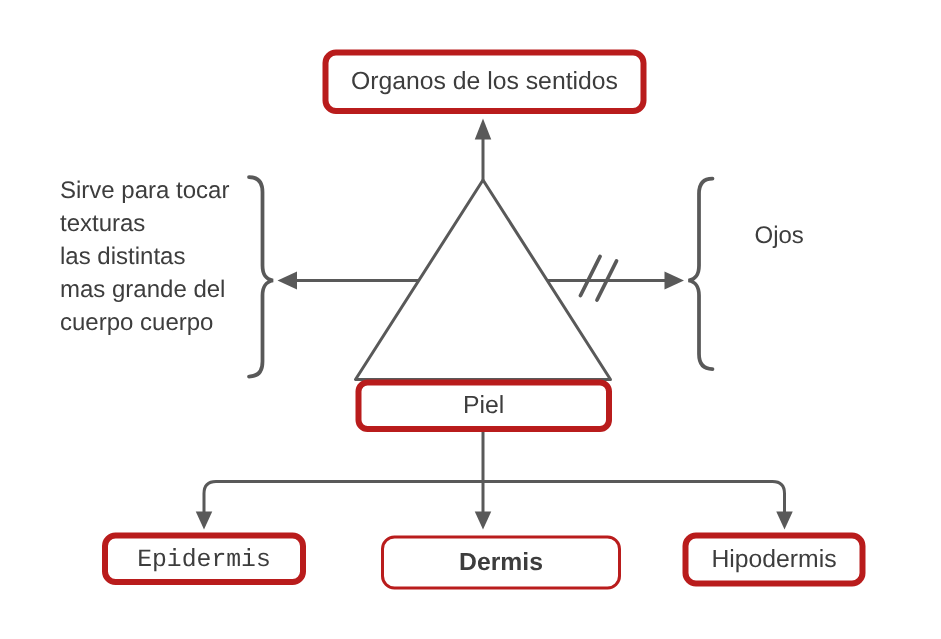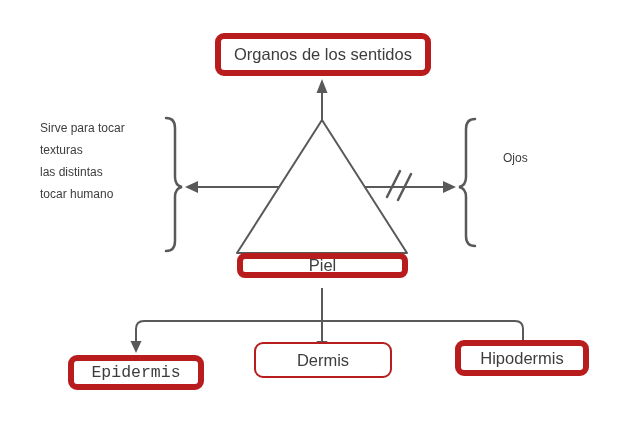--- a/index.html
+++ b/index.html
@@ -17,38 +17,38 @@
     overflow: hidden;
   }
   .stage svg.wires {
     position: absolute;
     left: 0;
     top: 0;
   }
   .node {
     position: absolute;
     box-sizing: border-box;
-    border: 6px solid #b91c1c;
+    border: 4px solid #b91c1c;
     border-radius: 9px;
     background: #ffffff;
     display: flex;
     align-items: center;
     justify-content: center;
     font-size: 16.5px;
     color: #3d3d3d;
     white-space: nowrap;
   }
   .node-organos    { left: 215px; top: 33px;  width: 216px; height: 43px; }
-  .node-piel       { left: 237px; top: 253px; width: 171px; height: 25px; border-radius: 8px; }
+  .node-piel       { left: 237px; top: 253px; width: 171px; height: 35px; border-radius: 8px; }
   .node-epidermis  { left: 68px;  top: 355px; width: 136px; height: 35px; font-family: Liberation Mono, monospace; }
-  .node-dermis     { left: 254px; top: 342px; width: 138px; height: 36px; border-width: 2.5px; }
-  .node-hipodermis { left: 455px; top: 340px; width: 134px; height: 36px; }
+  .node-dermis     { left: 254px; top: 357px; width: 160px; height: 36px; border-width: 2.5px; font-weight: bold; }
+  .node-hipodermis { left: 455px; top: 355px; width: 122px; height: 36px; }
   .note {
     position: absolute;
-    font-size: 12px;
+    font-size: 16px;
     line-height: 22px;
     color: #3d3d3d;
   }
   .note-left  { left: 40px;  top: 117px; width: 140px; }
   .note-right { left: 503px; top: 147px; width: 100px; }
   .note .line { white-space: nowrap; }
 </style>
 </head>
 <body>
 
@@ -107,20 +107,21 @@
   </div>
 
   <div class="node node-hipodermis">
     <span>Hipodermis</span>
   </div>
 
   <div class="note note-left">
     <div class="line">Sirve para tocar</div>
     <div class="line">texturas</div>
     <div class="line">las distintas</div>
-    <div class="line">tocar humano</div>
+    <div class="line">mas grande del</div>
+    <div class="line">cuerpo cuerpo</div>
   </div>
 
   <div class="note note-right">
     <div class="line">Ojos</div>
   </div>
 
 </div>
 
 </body></html>

